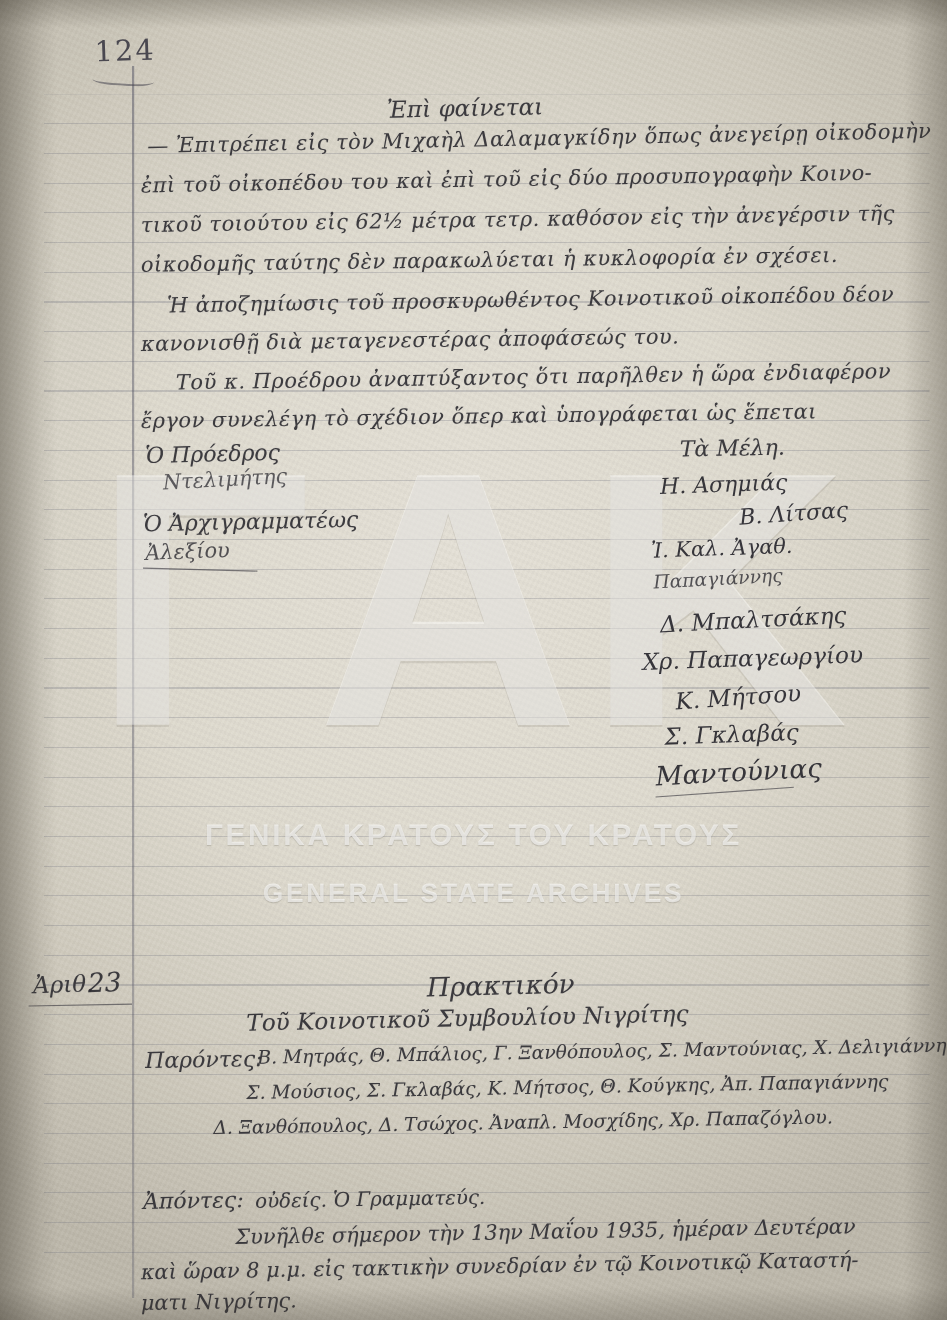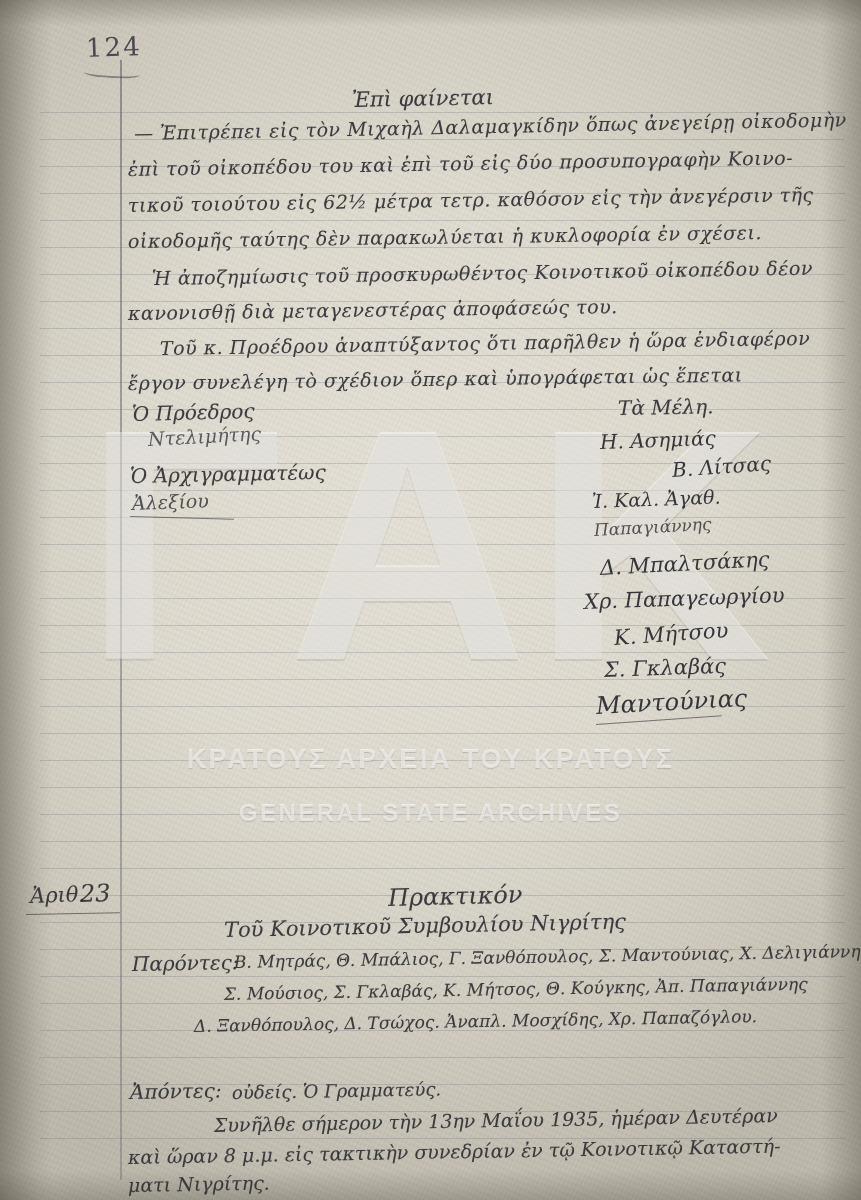--- a/index.html
+++ b/index.html
@@ -156,21 +156,21 @@
 
 <div id="page">
 
   <div class="paper"></div>
   <div class="paper-grain"></div>
   <div class="rules"></div>
   <div class="margin-rule"></div>
 
   <div class="watermark">
     <div class="wm-glyph">ΓAK</div>
-    <div class="wm-line1">ΚΡΑΤΟΥΣ ΑΡΧΕΙΑ ΤΟΥ ΚΡΑΤΟΥΣ</div>
+    <div class="wm-line1">ΓΕΝΙΚΑ ΚΡΑΤΟΥΣ ΤΟΥ ΚΡΑΤΟΥΣ</div>
     <div class="wm-line2">GENERAL STATE ARCHIVES</div>
   </div>
 
   <div class="pagenum">124</div>
   <div class="pagenum-underline"></div>
 
   <div class="hw ink-dark" style="left:352px; top:88px; font-size:21px; transform:rotate(-1.2deg);">Ἐπὶ φαίνεται</div>
 
   <div class="hw ink-dark" style="left:134px; top:122px; font-size:19px; transform:rotate(-1.1deg); letter-spacing:.5px;">— Ἐπιτρέπει εἰς τὸν Μιχαὴλ Δαλαμαγκίδην ὅπως ἀνεγείρῃ οἰκοδομὴν</div>
   <div class="hw ink-dark" style="left:128px; top:158px; font-size:19px; transform:rotate(-1.0deg); letter-spacing:.5px;">ἐπὶ τοῦ οἰκοπέδου του καὶ ἐπὶ τοῦ εἰς δύο προσυπογραφὴν Κοινο-</div>

